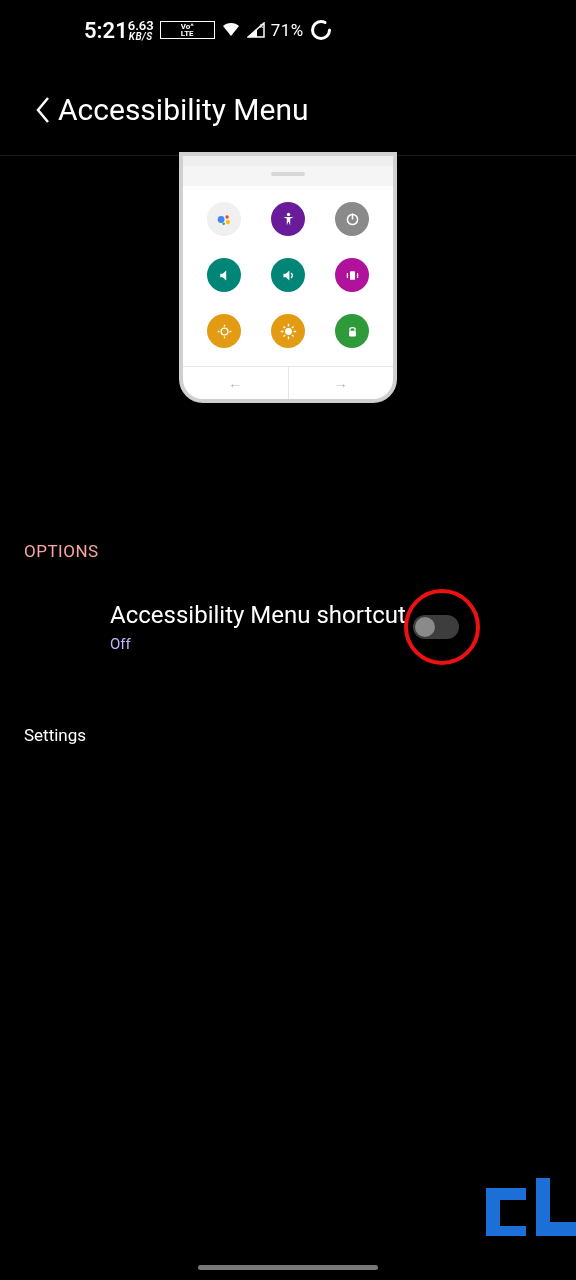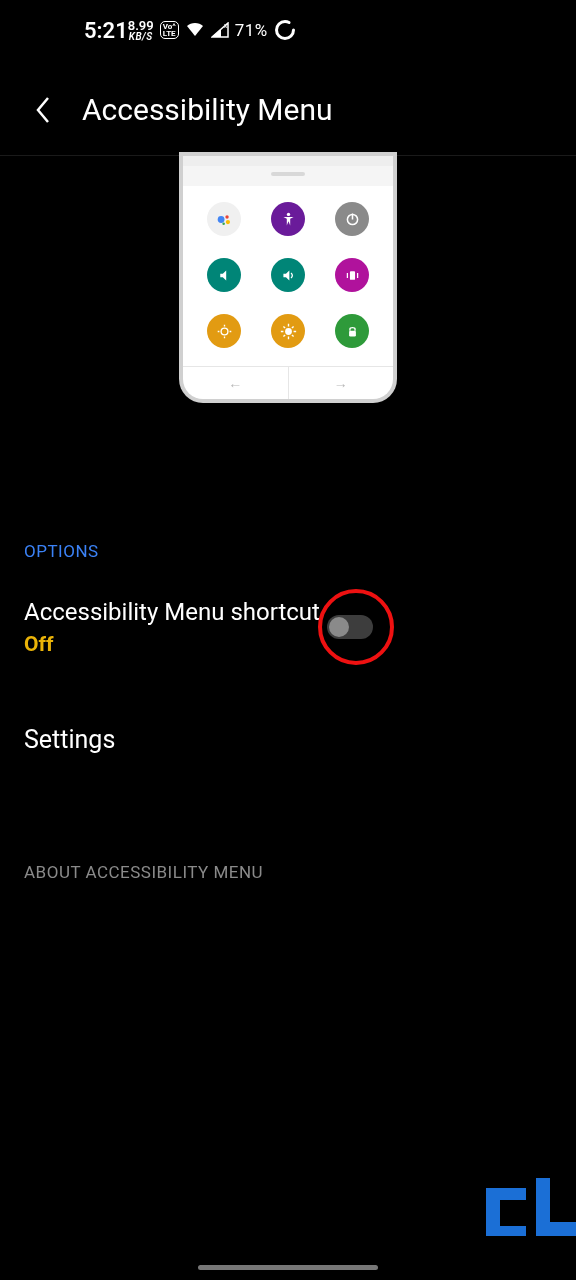--- a/index.html
+++ b/index.html
@@ -24,29 +24,28 @@
   .status-left { font-size: 22px; font-weight: 600; padding-left: 60px;}
   .status-right {
     display: flex;
     align-items: center;
     gap: 6px;
     font-size: 14px;
   }
   .kbs { display:flex; flex-direction:column; align-items:center; line-height:1; font-size:11px; font-weight:600;}
   .kbs .top{font-size:13px;}
   .kbs .bot{font-size:10px; letter-spacing:0.5px;font-style:italic;}
-  .lte-box { border:1.5px solid #fff; border-radius:5px; padding:1px 2px; font-size:8px; font-weight:700; display:flex; flex-direction:column; line-height:0.9;}
+  .lte-box { border:1.5px solid #fff; border-radius:0; padding:1px 20px; font-size:8px; font-weight:700; display:flex; flex-direction:column; line-height:0.9;}
   .wifi-icon, .signal-icon, .spinner-icon { display:inline-flex; }
   .battery { font-size:17px; font-weight:400; letter-spacing:0.5px; }
 
   
   .header {
     display:flex;
     align-items:center;
-    gap: 24px;
     padding: 36px 28px 28px 28px;
   }
   .back-arrow { display:flex; align-items:center; justify-content:center; width:30px; height:30px; }
   .page-title { font-size: 30px; font-weight:400; }
 
   
   .divider { height:1px; background:#1a1a1a; width:100%; }
 
   
   .preview-wrap {
@@ -84,35 +83,35 @@
   .ico.magenta{background:#b0129c;}
   .ico.orange{background:#e29b12;}
   .ico.green{background:#2e9a3a;}
   .nav-strip{display:flex;border-top:1px solid #e6e6e6;}
   .nav-strip div{flex:1;text-align:center;padding:8px 0;color:#b8b8b8;font-size:14px;}
   .nav-strip div:first-child{border-right:1px solid #e6e6e6;}
 
   
   .content { padding: 0 24px; }
   .section-header {
-    color:#3b82f6;
+    color:#fca5a5;
     font-size:17px;
     letter-spacing:0.5px;
     padding-top: 142px;
   }
   .setting-row {
     display:flex;
-    justify-content:flex-start;
+    justify-content:center;
     align-items:center;
     padding-top: 36px;
     position:relative;
   }
   .setting-text { display:flex; flex-direction:column; gap:6px; }
   .setting-title { font-size:24px; color:#fff; }
-  .setting-sub { font-size:21px; color:#eab308;font-weight:bold; }
+  .setting-sub { font-size:15px; color:#c4b5fd; }
 
   .toggle-wrap { position:relative; width:60px; height:60px; display:flex; align-items:center; justify-content:center; }
   .toggle {
     width:46px; height:24px; background:#3d3d3d; border-radius:14px; position:relative;
   }
   .toggle .knob{
     position:absolute; left:2px; top:2px;
     width:20px; height:20px; border-radius:50%;
     background:#8a8a8a;
   }
@@ -121,21 +120,21 @@
     width:76px; height:76px;
     border:4px solid #e11;
     border-radius:50%;
     right:-14px; top:50%; transform:translateY(-50%);
     pointer-events:none;
   }
 
   .plain-row{
     padding-top:68px;
   }
-  .plain-row .setting-title{font-size:25px;}
+  .plain-row .setting-title{font-size:17px;}
 
   .about-header{
     color:#8a8a8a;
     font-size:17px;
     letter-spacing:0.5px;
     padding-top: 108px;
   }
   .about-text{
     color:#9a9a9a;
     font-size:19px;
@@ -164,21 +163,21 @@
   }
 
 </style>
 </head>
 <body>
 
 <div class="status-bar">
   <div class="status-left">5:21</div>
   <div class="status-right">
     <div class="kbs">
-      <span class="top">8.99</span>
+      <span class="top">6.63</span>
       <span class="bot">KB/S</span>
     </div>
     <div class="lte-box">
       <span>Vo^</span>
       <span>LTE</span>
     </div>
     <span class="wifi-icon">
       <svg width="20" height="16" viewBox="0 0 20 16">
           <path fill="#fff" d="M10 14 L2 4 C6 0 14 0 18 4 Z"></path>
         </svg>
@@ -306,21 +305,20 @@
         <div class="knob"></div>
       </div>
       <div class="circle-highlight"></div>
     </div>
   </div>
 
   <div class="plain-row">
     <div class="setting-title">Settings</div>
   </div>
 
-  <div class="about-header">ABOUT ACCESSIBILITY MENU</div>
 </div>
 
 <div class="logo">
   <svg width="98" height="58" viewBox="0 0 98 58">
     <path d="M4 10 L44 10 L44 22 L18 22 L18 48 L44 48 L44 58 L4 58 Z" fill="#1b6fd6"></path>
     <path d="M54 0 L68 0 L68 44 L94 44 L94 58 L54 58 Z" fill="#1b6fd6"></path>
   </svg>
 </div>
 
 <div class="home-indicator"></div>

